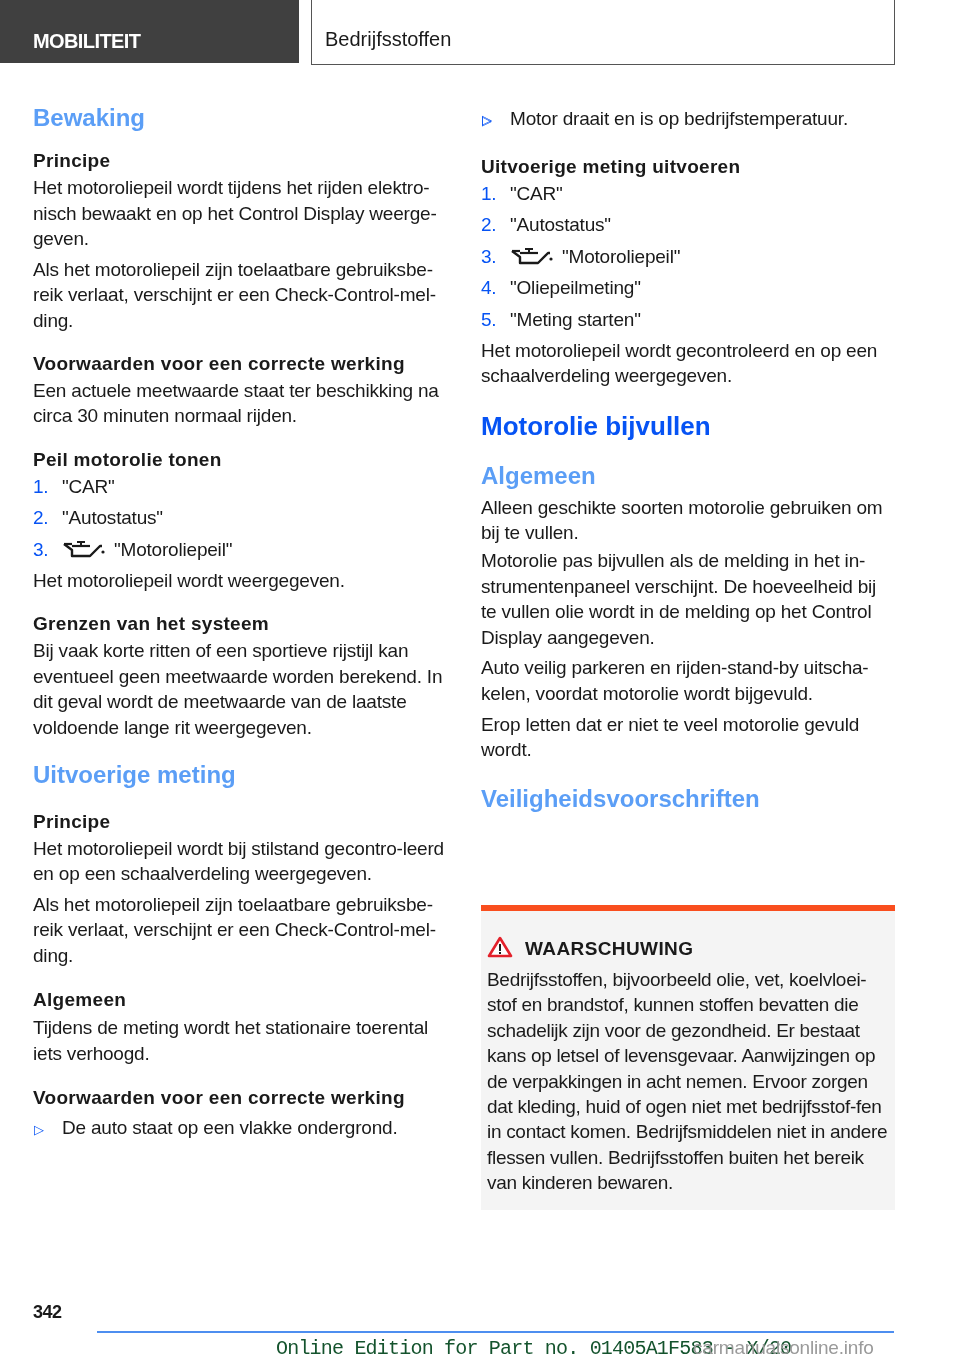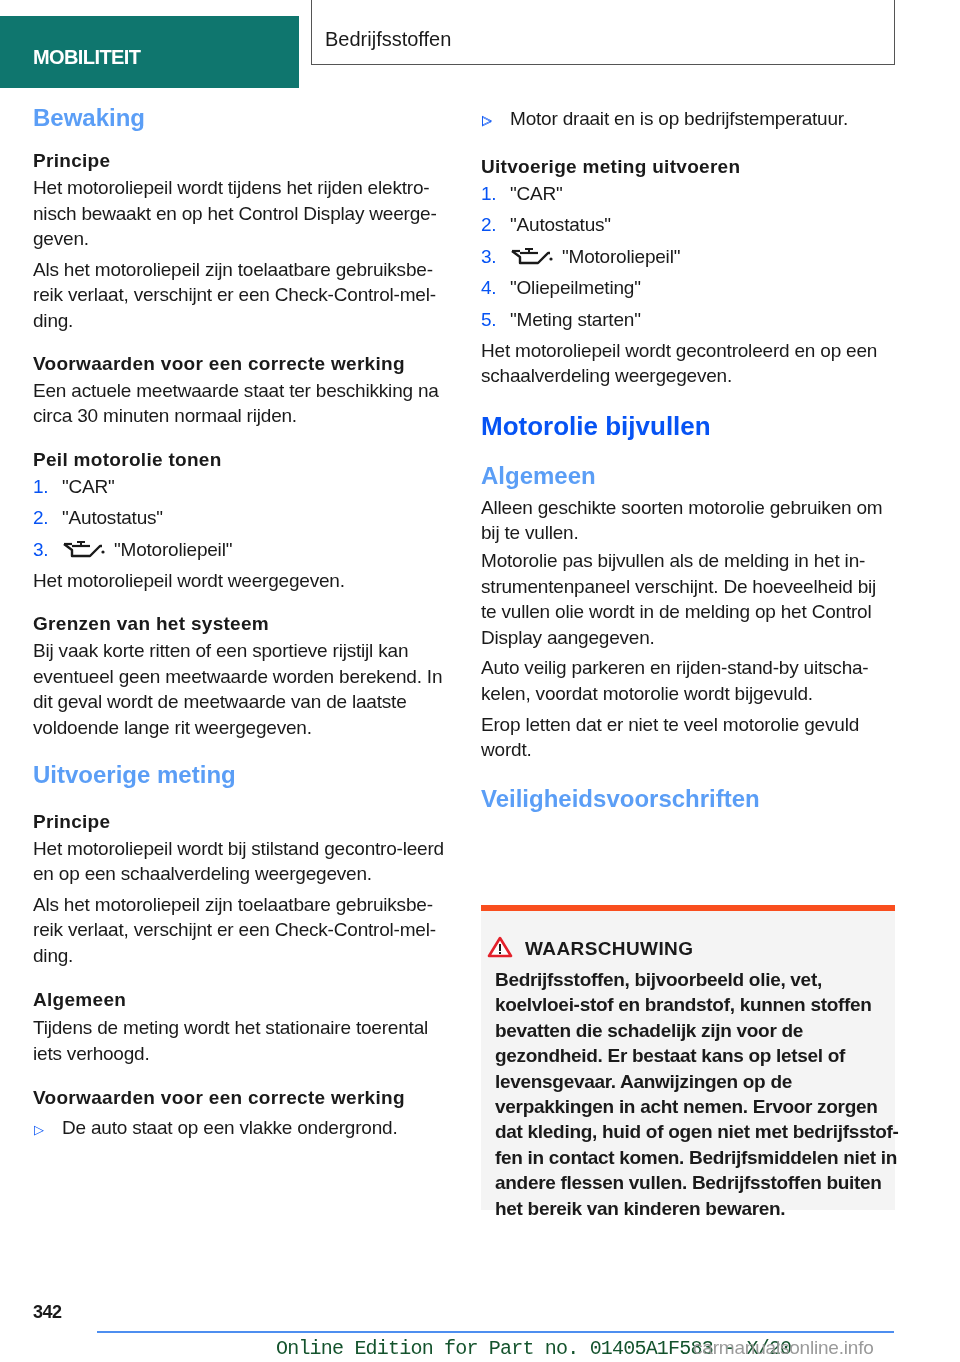--- a/index.html
+++ b/index.html
@@ -1,22 +1,22 @@
 <!DOCTYPE html>
 <html><head>
 <meta charset="utf-8">
 <style>
   html, body { margin: 0; padding: 0; background: #ffffff; }
   body {
     width: 960px; height: 1362px; position: relative; overflow: hidden;
     font-family: "Liberation Sans", sans-serif; color: #1a1a1a;
   }
   .header-tab {
-    position: absolute; left: 0; top: 16px; width: 299px; height: 72px;
-    background: #0f766e;
+    position: absolute; left: 0; top: 0; width: 299px; height: 63px;
+    background: #404040;
   }
   .header-tab-label {
     position: absolute; left: 33px; top: 30px; color: #ffffff;
     font-size: 20px; font-weight: bold; letter-spacing: -0.6px;
   }
   .header-box {
     position: absolute; left: 311px; top: -2px; width: 582px; height: 66px;
     border: 1px solid #555; border-top: none; background: #fff;
   }
   .header-box-label {
@@ -32,21 +32,21 @@
   .list-item { position: relative; font-size: 19px; line-height: 25.6px; padding-left: 29px; letter-spacing: -0.2px; }
   .num { position: absolute; left: 0; color: #0653f4; }
   .bullet { position: absolute; left: 1px; color: #0653f4; font-size: 13px; top: 2px; }
   .oil-icon { display: inline-block; width: 44px; height: 18px; vertical-align: -2px; margin-right: 8px; }
   .warning-box {
     position: absolute; left: 481px; top: 905px; width: 414px; height: 305px;
     background: #f4f4f4; border-top: 6px solid #f94e1e; box-sizing: border-box;
   }
   .warn-title { position: absolute; left: 6px; top: 25px; font-size: 19px; font-weight: bold; letter-spacing: 0.4px; }
   .warn-title svg { vertical-align: -3px; margin-right: 12px; }
-  .warn-body { position: absolute; left: 14px; top: 56px; width: 404px; font-size: 19px; line-height: 25.4px; letter-spacing: -0.3px; font-weight: bold; }
+  .warn-body { position: absolute; left: 6px; top: 56px; width: 404px; font-size: 19px; line-height: 25.4px; letter-spacing: -0.3px; }
   .page-num { position: absolute; left: 33px; top: 1302px; font-size: 18px; font-weight: bold; letter-spacing: -0.5px; }
   .footer-line { position: absolute; left: 97px; top: 1331px; width: 797px; height: 2px; background: #4d8ef0; }
   .footer-text { position: absolute; left: 276px; top: 1337px; font-size: 20px; color: #14532d; letter-spacing: -0.8px; font-family: Liberation Mono, monospace; }
   .watermark { position: absolute; left: 693px; top: 1337px; font-size: 19px; color: #9a9a9a; letter-spacing: -0.2px; }
 </style>
 </head>
 <body>
 
 <div class="header-tab">
   <span class="header-tab-label">MOBILITEIT</span>

